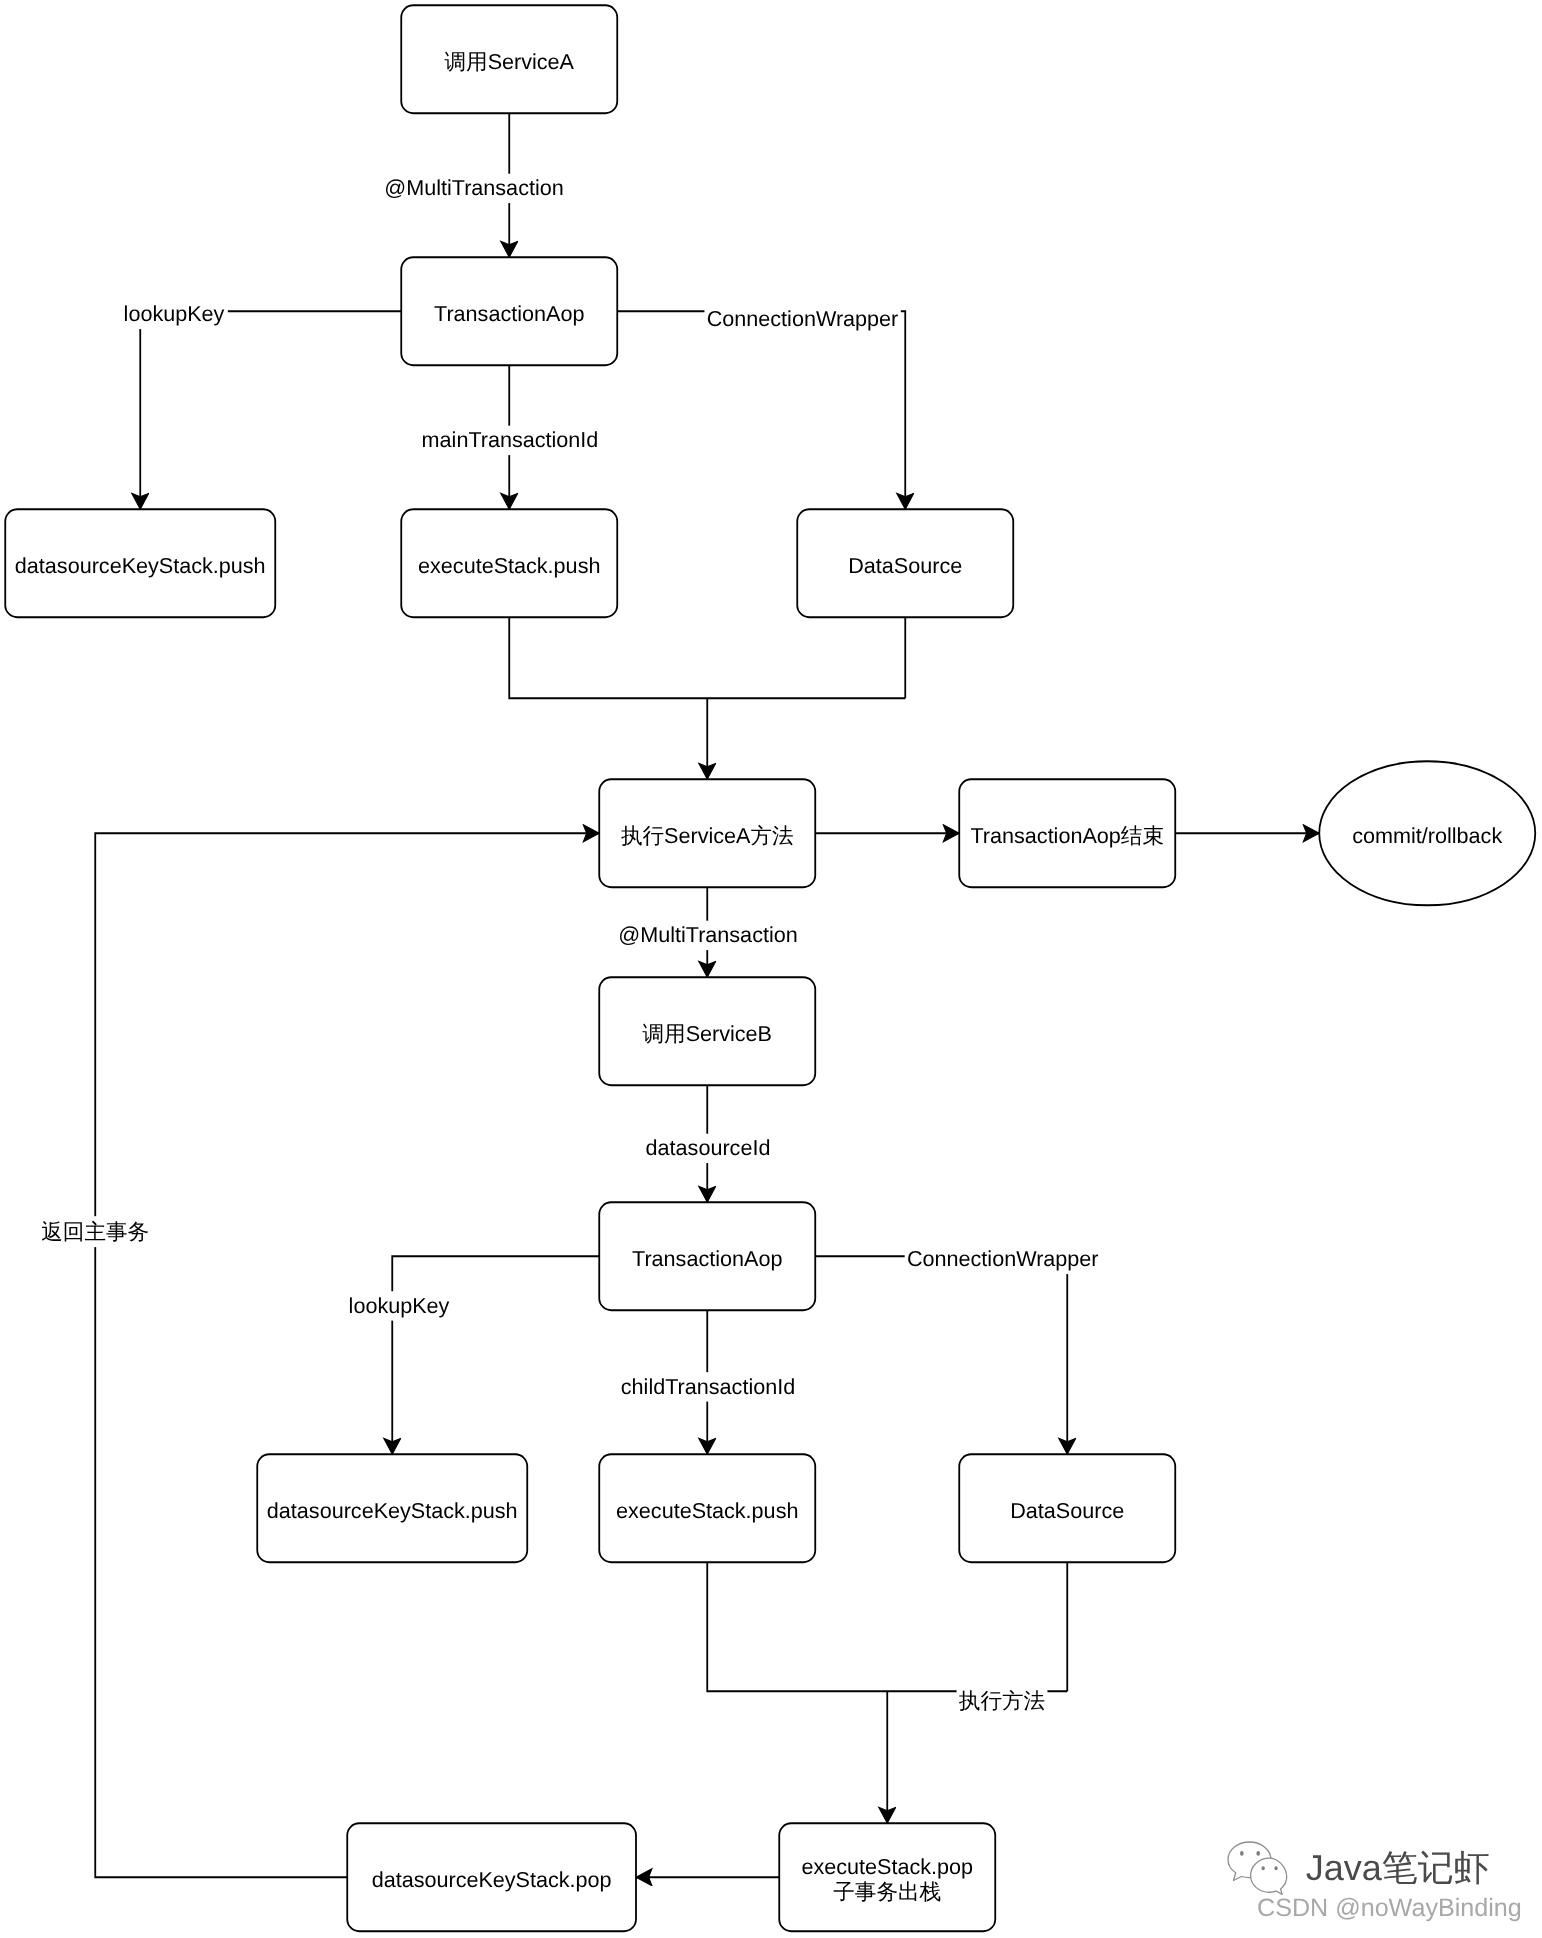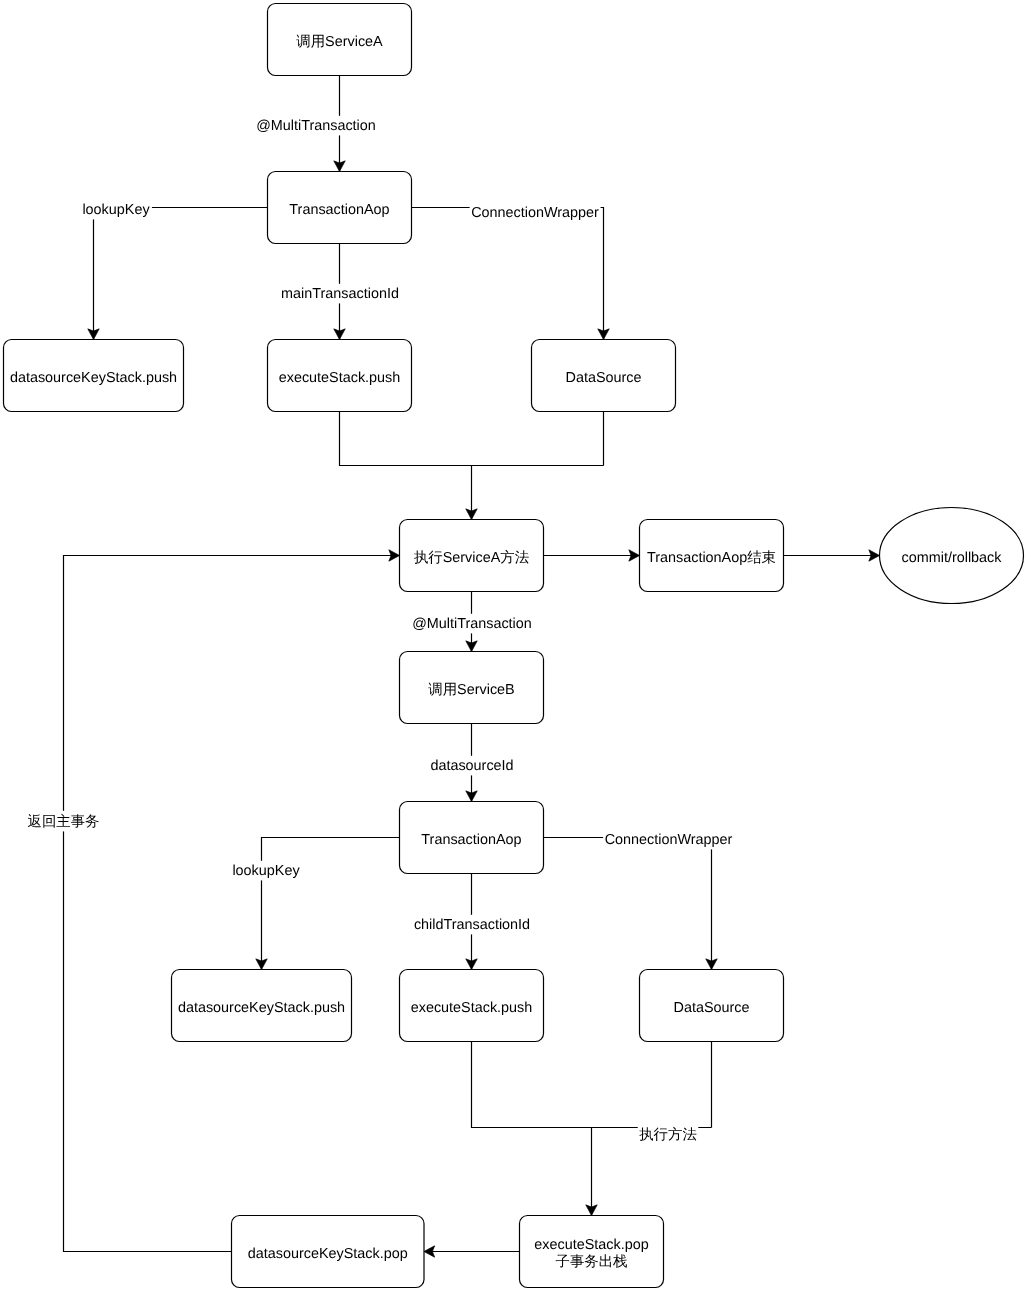--- a/index.html
+++ b/index.html
@@ -131,13 +131,33 @@
         <text x="535" y="213" font-size="14.4" fill="#000000" text-anchor="middle" dominant-baseline="central">ConnectionWrapper</text>
         <text x="472" y="624" font-size="14.4" fill="#000000" text-anchor="middle" dominant-baseline="central">@MultiTransaction</text>
         <text x="472" y="766" font-size="14.4" fill="#000000" text-anchor="middle" dominant-baseline="central">datasourceId</text>
         <text x="266" y="871" font-size="14.4" fill="#000000" text-anchor="middle" dominant-baseline="central">lookupKey</text>
         <text x="472" y="925" font-size="14.4" fill="#000000" text-anchor="middle" dominant-baseline="central">childTransactionId</text>
         <text x="668.5" y="840" font-size="14.4" fill="#000000" text-anchor="middle" dominant-baseline="central">ConnectionWrapper</text>
         <text x="668" y="1134.5" font-size="14.4" fill="#000000" text-anchor="middle" dominant-baseline="central">执行方法</text>
         <text x="63.5" y="822" font-size="14.4" fill="#000000" text-anchor="middle" dominant-baseline="central">返回主事务</text>
       </g>
     </svg>
+  <div id="watermark">
+    <svg class="wm-icon" width="44" height="38" viewBox="0 0 44 38">
+      <path d="M15.0 1.0 C7.1 1.0 0.7 6.2 0.7 12.6 c0 3.6 2.0 6.8 5.1 8.9
+               L4.3 26.7 l5.3 -2.7 c1.6 .5 3.4 .7 5.4 .7
+               7.9 0 14.3 -5.2 14.3 -11.9 0 -6.4 -6.4 -11.8 -14.3 -11.8 z" fill="#ffffff" stroke="#8e8e8e" stroke-width="0.85" stroke-linejoin="round" stroke-linecap="round"></path>
+      <g fill="#7f7f7f" stroke="none">
+        <ellipse cx="9.9" cy="8.6" rx="1.2" ry="1.55"></ellipse>
+        <ellipse cx="20.8" cy="8.6" rx="1.2" ry="1.55"></ellipse>
+      </g>
+      <path d="M28.2 11.7 C21.3 11.7 15.7 16.9 15.7 23.4 c0 6.1 5.6 11.1 12.5 11.1
+               1.6 0 3.2 -.3 4.6 -.8 l4.0 2.2 -1.1 -3.6 c2.5 -2.0 4.1 -4.8 4.1 -7.9
+               0 -6.5 -5.7 -12.7 -11.6 -12.7 z" fill="#ffffff" stroke="#8e8e8e" stroke-width="0.85" stroke-linejoin="round" stroke-linecap="round"></path>
+      <g fill="#7f7f7f" stroke="none">
+        <ellipse cx="24.1" cy="18.5" rx="1.1" ry="1.4"></ellipse>
+        <ellipse cx="32.7" cy="18.5" rx="1.1" ry="1.4"></ellipse>
+      </g>
+    </svg>
+    <span class="wm-brand" style="color: rgb(74, 74, 74);">Java笔记虾</span>
+    <span class="wm-credit" style="color: rgb(168, 168, 168);">CSDN @noWayBinding</span>
+  </div>
 </div>
 
 </body></html>

